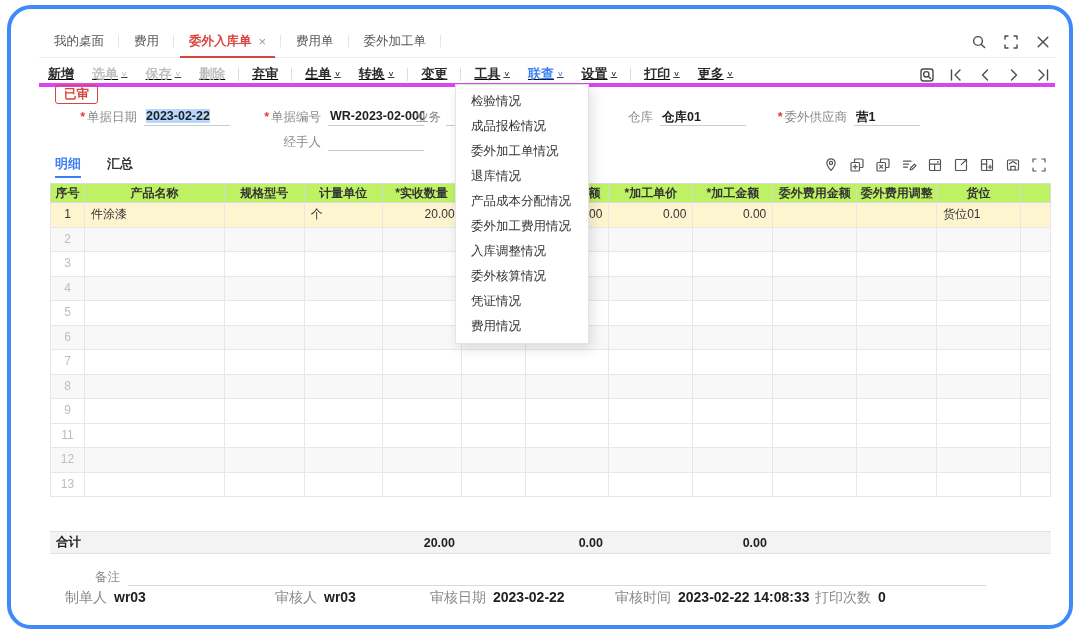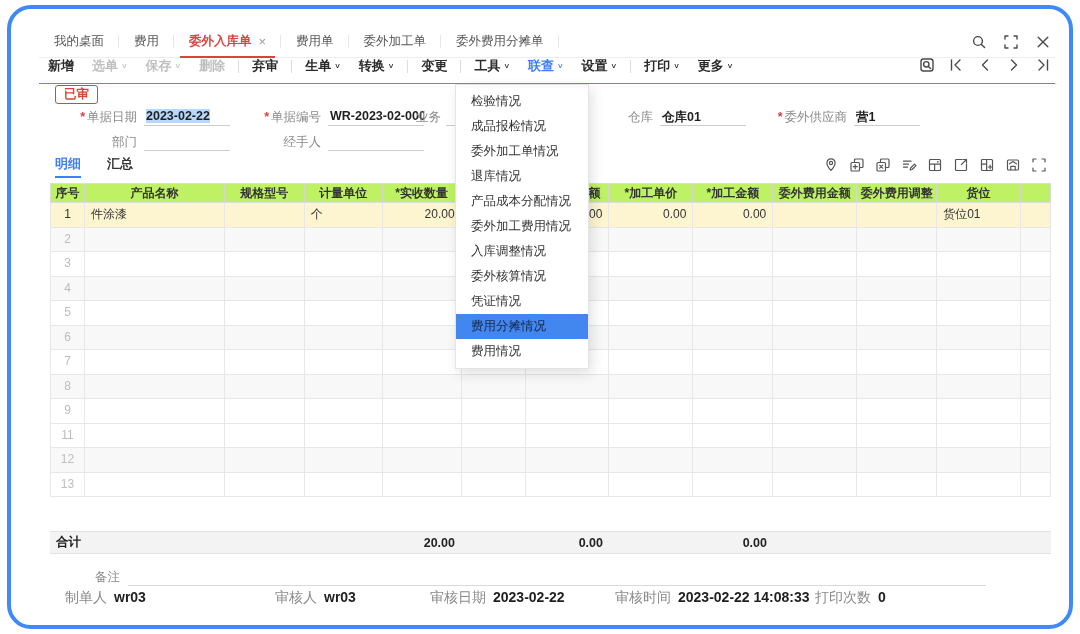--- a/index.html
+++ b/index.html
@@ -15,21 +15,21 @@
        color:#555;position:relative;cursor:pointer;white-space:nowrap;text-align:right;}
   .tab::after{content:"";position:absolute;right:0;top:9px;bottom:9px;width:1px;background:#e6e6e6;}
   .tab.active{color:#d8453e;font-weight:700;}
   .tab.active .underline{position:absolute;left:6px;right:6px;bottom:-1px;height:2.5px;background:#d8453e;}
   .tab .close{margin-left:7px;color:#9a9a9a;font-size:13px;font-weight:400;}
   .winicons{display:flex;align-items:center;gap:16px;padding-right:4px;}
   .winicons .ic{width:16px;height:16px;display:inline-flex;cursor:pointer;}
   svg.lic{stroke:#4a4a4a;fill:none;stroke-width:1.4;stroke-linecap:round;stroke-linejoin:round;}
   
   .toolbar{position:absolute;left:28px;right:14px;top:48px;height:26px;display:flex;
-           align-items:flex-start;border-bottom:1px solid #d946ef;}
+           align-items:flex-end;border-bottom:4px solid #d946ef;text-decoration:underline;}
   .tb{display:inline-flex;align-items:center;font-size:13px;font-weight:700;color:#2b2b2b;
       padding:0 9px;cursor:pointer;white-space:nowrap;background:none;border:none;
       font-family:inherit;}
   .tb .caret{font-size:9px;margin-left:3px;transform:scaleY(.75);font-weight:400;}
   .tb.disabled{color:#bfbfbf;cursor:default;}
   .tb.active{color:#3d7ff5;}
   .tb-sep{width:1px;height:13px;background:#ddd;margin:0 4px;}
   .tb-spacer{flex:1;}
   .navicons{display:flex;align-items:center;gap:13px;padding-right:4px;}
   .navicons .ic{width:16px;height:16px;display:inline-flex;cursor:pointer;}
@@ -104,23 +104,20 @@
             <span>委外入库单</span>
             <span class="close">×</span>
             <span class="underline"></span>
           </div>
           <div class="tab">
             <span>费用单</span>
           </div>
           <div class="tab">
             <span>委外加工单</span>
           </div>
-          <div class="tab">
-            <span>委外费用分摊单</span>
-          </div>
         </div>
       <div class="winicons">
         <span class="ic">
           <svg class="lic" viewBox="0 0 16 16">
               <circle cx="7" cy="7" r="4.4"></circle>
               <path d="M10.4 10.4 L13.6 13.6"></path>
             </svg>
         </span>
         <span class="ic">
           <svg class="lic" viewBox="0 0 16 16">
@@ -239,24 +236,20 @@
     </div>
     <div class="fld" style="left:608px;top:98px;">
       <span class="lbl" style="width:34px;">仓库</span>
       <span class="val" style="width:86px;">仓库01</span>
     </div>
     <div class="fld" style="left:748px;top:98px;">
       <span class="lbl" style="width:88px;"><span class="star">*</span><span>委外供应商</span></span>
       <span class="val" style="width:66px;">营1</span>
     </div>
 
-    <div class="fld" style="left:40px;top:123px;">
-      <span class="lbl" style="width:86px;">部门</span>
-      <span class="val" style="width:86px;"></span>
-    </div>
     <div class="fld" style="left:228px;top:123px;">
       <span class="lbl" style="width:82px;">经手人</span>
       <span class="val" style="width:96px;"></span>
     </div>
 
     <div class="dtabs">
       <span class="dtab active"><span>明细</span><span class="underline"></span></span>
       <span class="dtab"><span>汇总</span></span>
     </div>
 
@@ -596,18 +589,17 @@
     <div class="menu" id="menu">
         <div class="mi">检验情况</div>
         <div class="mi">成品报检情况</div>
         <div class="mi">委外加工单情况</div>
         <div class="mi">退库情况</div>
         <div class="mi">产品成本分配情况</div>
         <div class="mi">委外加工费用情况</div>
         <div class="mi">入库调整情况</div>
         <div class="mi">委外核算情况</div>
         <div class="mi">凭证情况</div>
-        <div class="mi hl">费用分摊情况</div>
         <div class="mi">费用情况</div>
       </div>
 
   </div>
 </div>
 
 </body></html>

